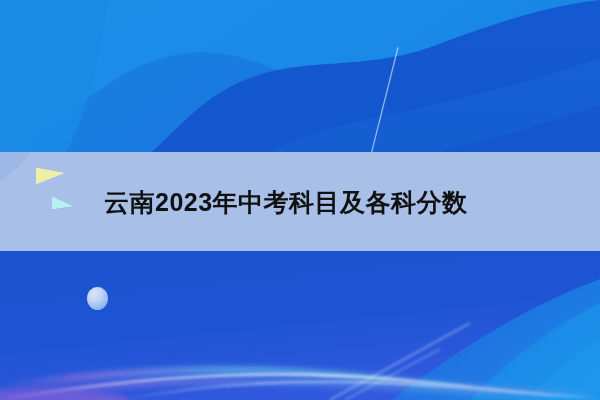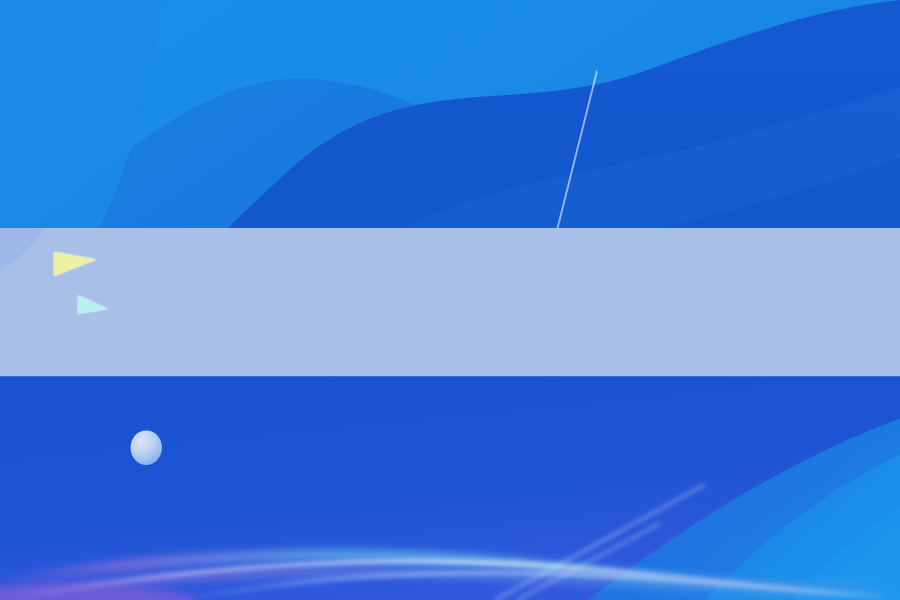--- a/index.html
+++ b/index.html
@@ -163,20 +163,21 @@
       <polygon points="516,130 563,108 566,130" fill="#f5de7e" stroke="#ffffff" stroke-width="1.2" stroke-linejoin="round"></polygon>
     </svg>
   </div>
 
   <div id="title-band">
     <div id="title-band-corner"></div>
 
     <div class="band-tri" id="band-triangle-yellow"></div>
     <div class="band-tri" id="band-triangle-cyan"></div>
 
+    <h1 id="banner-title">云南2023年中考科目及各科分数</h1>
   </div>
 
   <div id="bottom-section">
     <svg class="vec" width="600" height="149" viewBox="0 0 600 149" preserveAspectRatio="none">
       <defs>
         <linearGradient id="gBot" x1="0" y1="0" x2="0.4" y2="1">
           <stop offset="0" stop-color="#1a52cf"></stop>
           <stop offset="0.55" stop-color="#1d54d3"></stop>
           <stop offset="1" stop-color="#3159de"></stop>
         </linearGradient>

